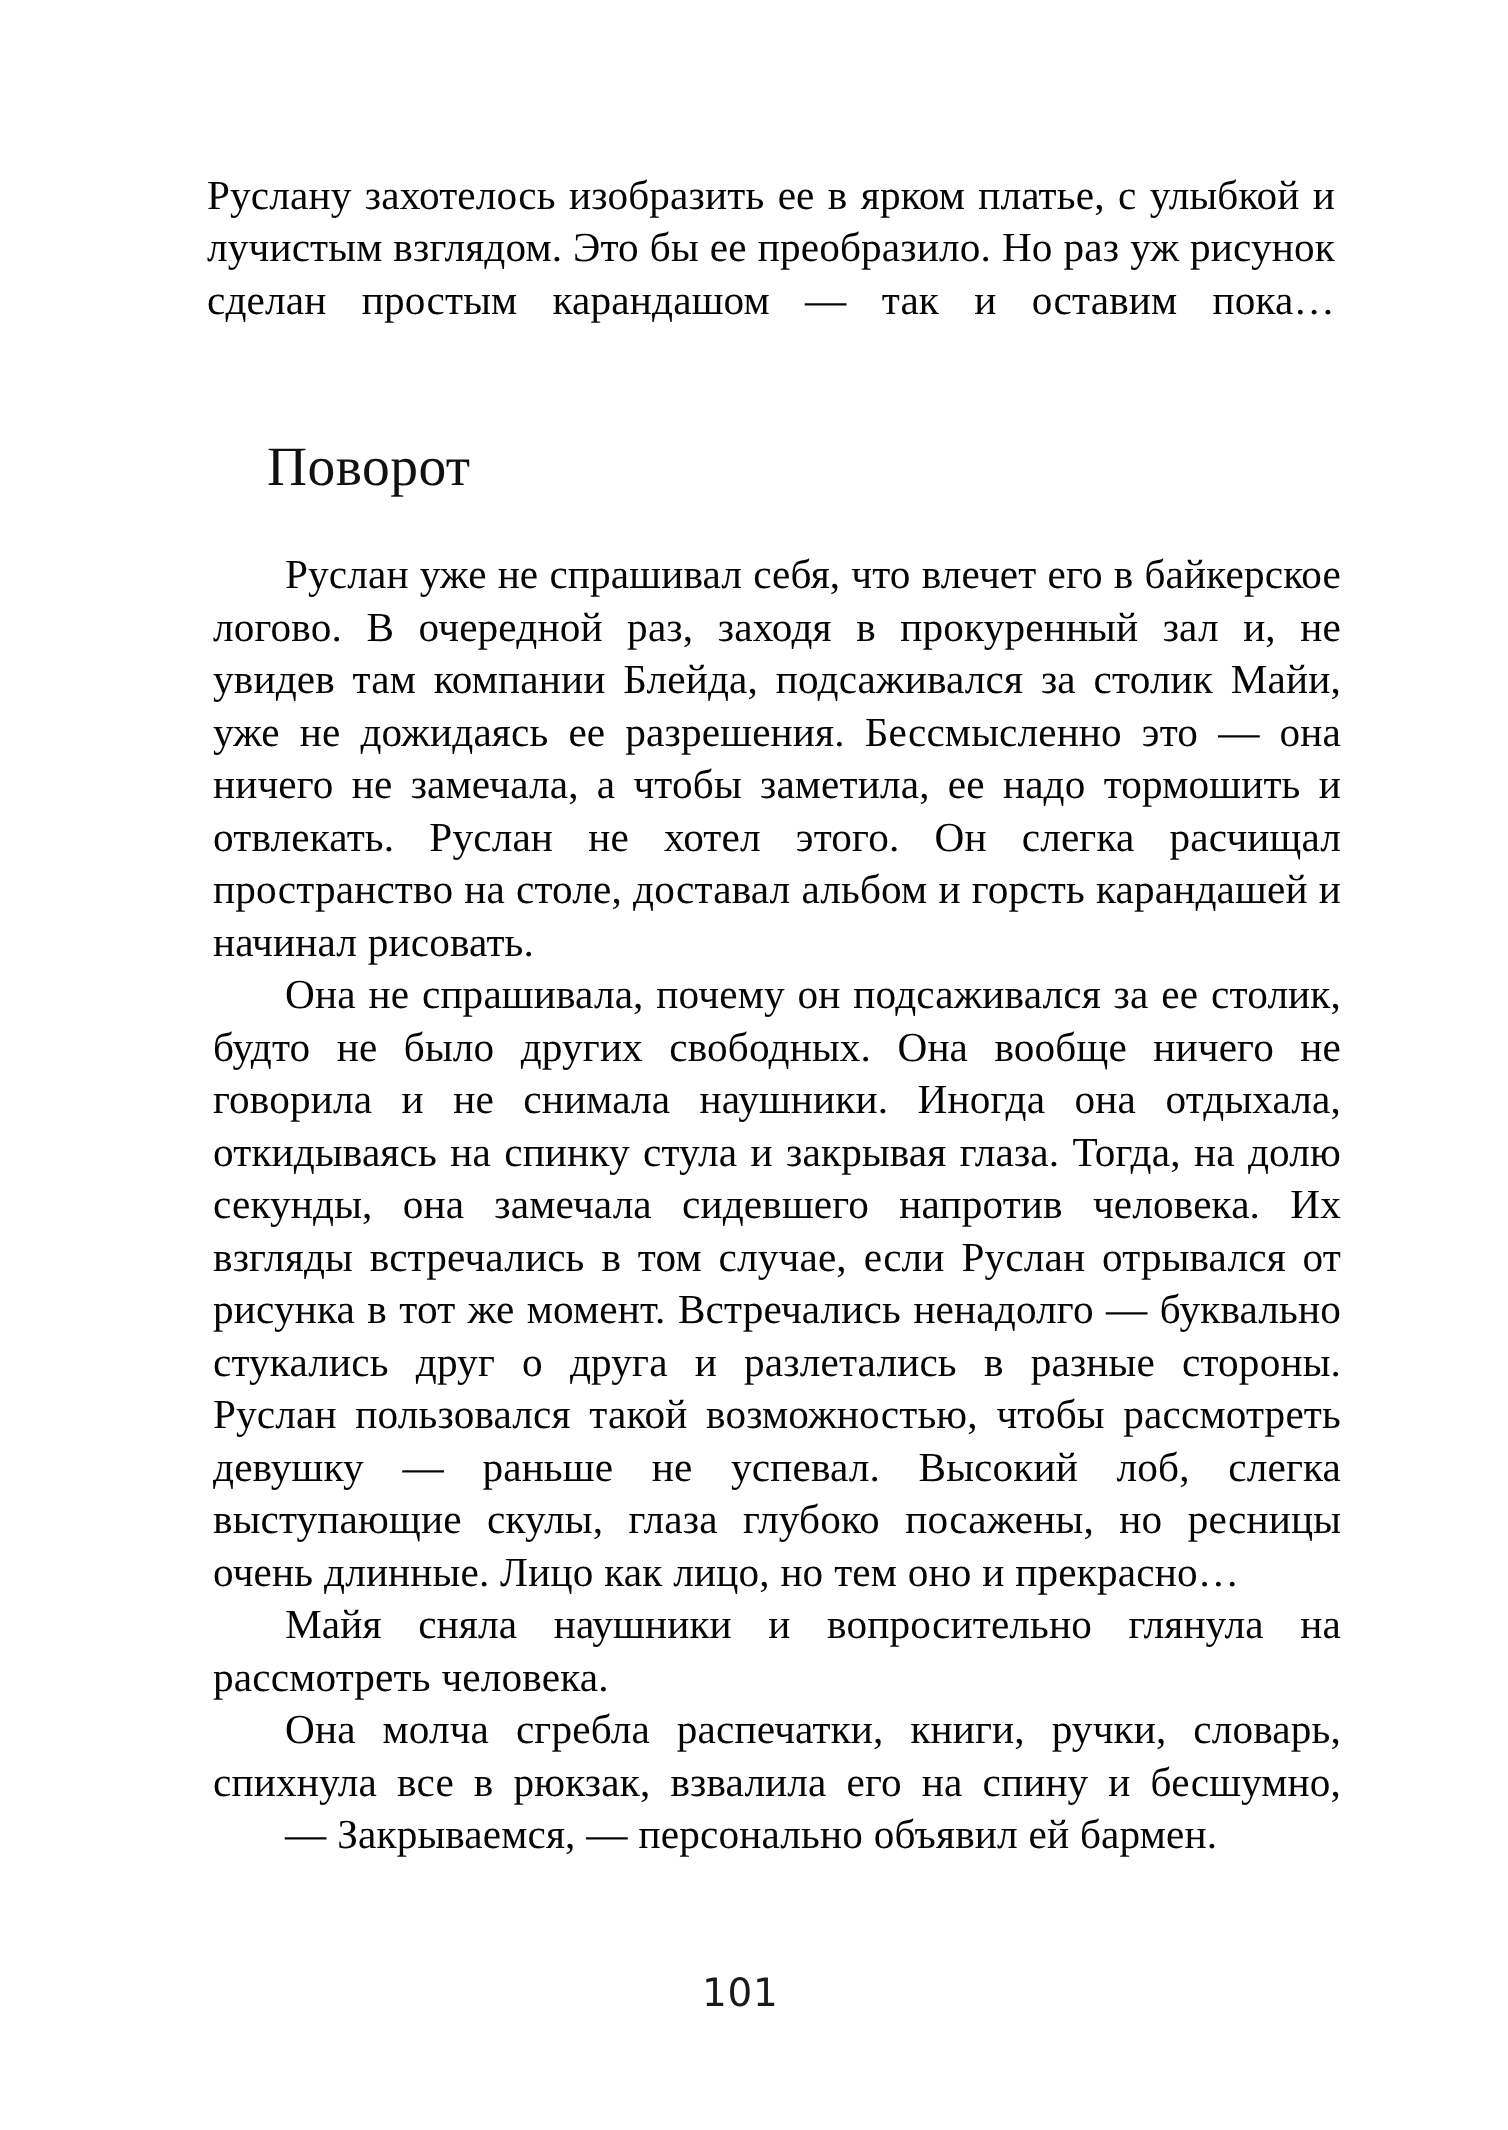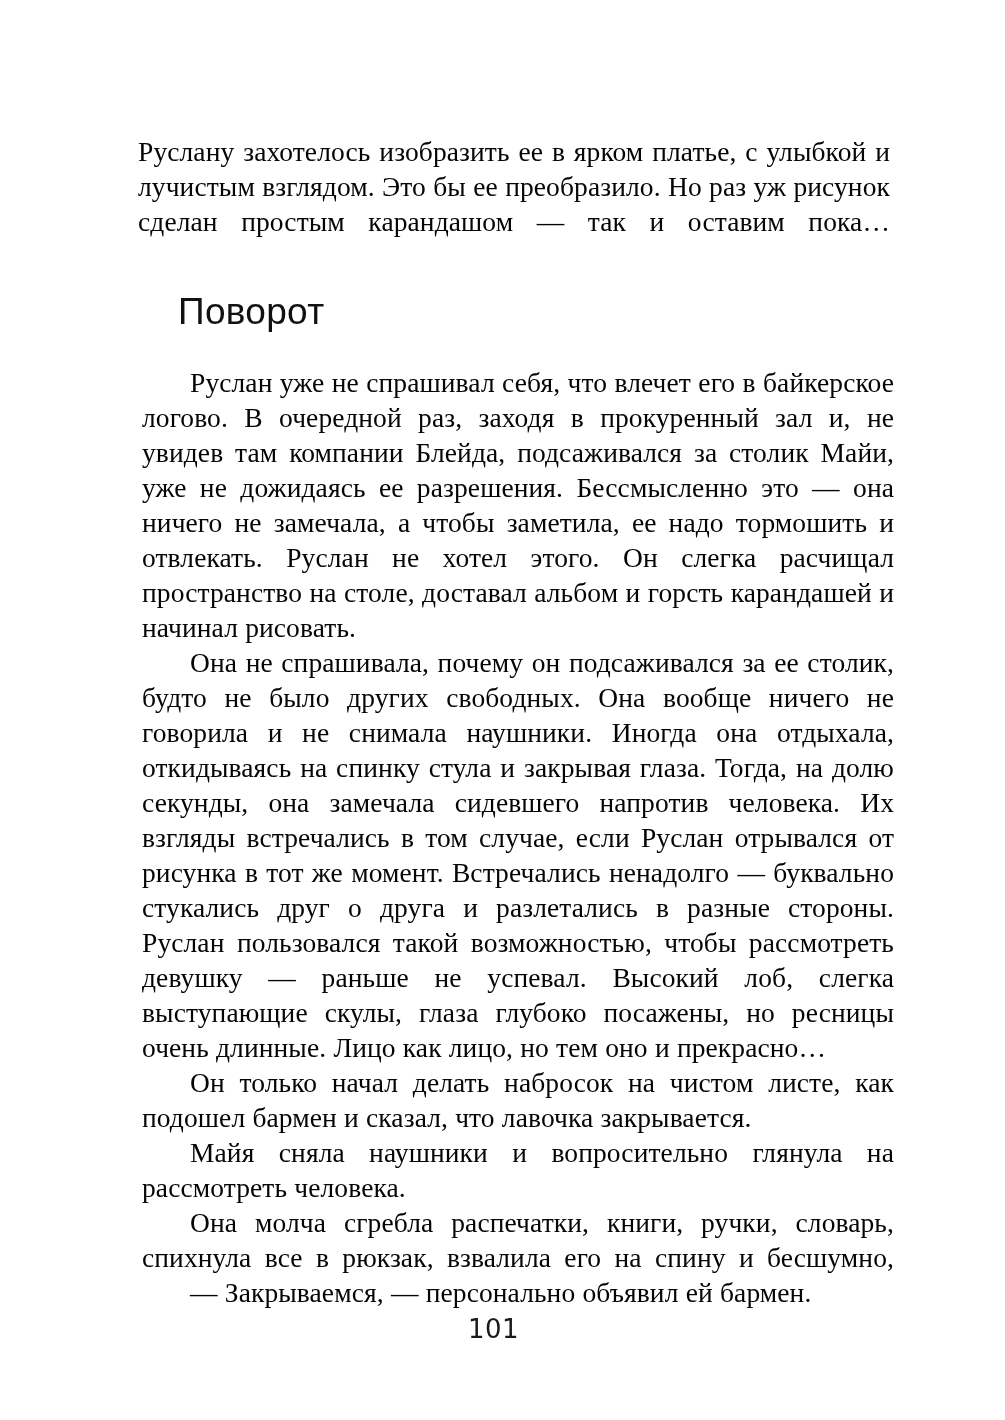--- a/index.html
+++ b/index.html
@@ -42,37 +42,36 @@
     word-spacing: 0.2px;
     hyphens: none;
   }
 
   p.para.indent {
     text-indent: 48px;
   }
 
   p.para.noindent {
     text-indent: 0;
-    margin-top: 22px;
   }
 
   
   p.para.justify-all {
     text-align-last: justify;
   }
 
   .lead-block {
     margin-bottom: 0;
   }
 
   .section-heading {
     position: absolute;
     left: 178px;
     top: 290px;
-    font-family: Liberation Sans, sans-serif;
+    font-family: Liberation Serif, serif;
     font-size: 37px;
     line-height: 44px;
     font-weight: 400;
     color: #111111;
     letter-spacing: 0.3px;
     white-space: nowrap;
   }
 
   .body-block {
     position: absolute;
@@ -101,21 +100,20 @@
 
   <div class="text-column lead-block">
     <p class="para noindent justify-all">Руслану захотелось изобразить ее в ярком платье, с улыбкой и лучистым взглядом. Это бы ее преобразило. Но раз уж рисунок сделан простым карандашом — так и оставим пока…</p>
   </div>
 
   <div class="section-heading">Поворот</div>
 
   <div class="body-block">
     <p class="para indent">Руслан уже не спрашивал себя, что влечет его в байкерское логово. В очередной раз, заходя в прокуренный зал и, не увидев там компании Блейда, подсаживался за столик Майи, уже не дожидаясь ее разрешения. Бессмысленно это — она ничего не замечала, а чтобы заметила, ее надо тормошить и отвлекать. Руслан не хотел этого. Он слегка расчищал пространство на столе, доставал альбом и горсть карандашей и начинал рисовать.</p>
     <p class="para indent">Она не спрашивала, почему он подсаживался за ее столик, будто не было других свободных. Она вообще ничего не говорила и не снимала наушники. Иногда она отдыхала, откидываясь на спинку стула и закрывая глаза. Тогда, на долю секунды, она замечала сидевшего напротив человека. Их взгляды встречались в том случае, если Руслан отрывался от рисунка в тот же момент. Встречались ненадолго — буквально стукались друг о друга и разлетались в разные стороны. Руслан пользовался такой возможностью, чтобы рассмотреть девушку — раньше не успевал. Высокий лоб, слегка выступающие скулы, глаза глубоко посажены, но ресницы очень длинные. Лицо как лицо, но тем оно и прекрасно…</p>
-    <p class="para indent">Он только начал делать набросок на чистом листе, как подошел бармен и сказал, что лавочка закрывается.</p>
     <p class="para indent">Майя сняла наушники и вопросительно глянула на рассмотреть человека.</p>
     <p class="para indent justify-all">Она молча сгребла распечатки, книги, ручки, словарь, спихнула все в рюкзак, взвалила его на спину и бесшумно,</p>
     <p class="para indent">— Закрываемся, — персонально объявил ей бармен.</p>
   </div>
 
   <div class="page-number">101</div>
 
 </div>
 
 </body></html>

